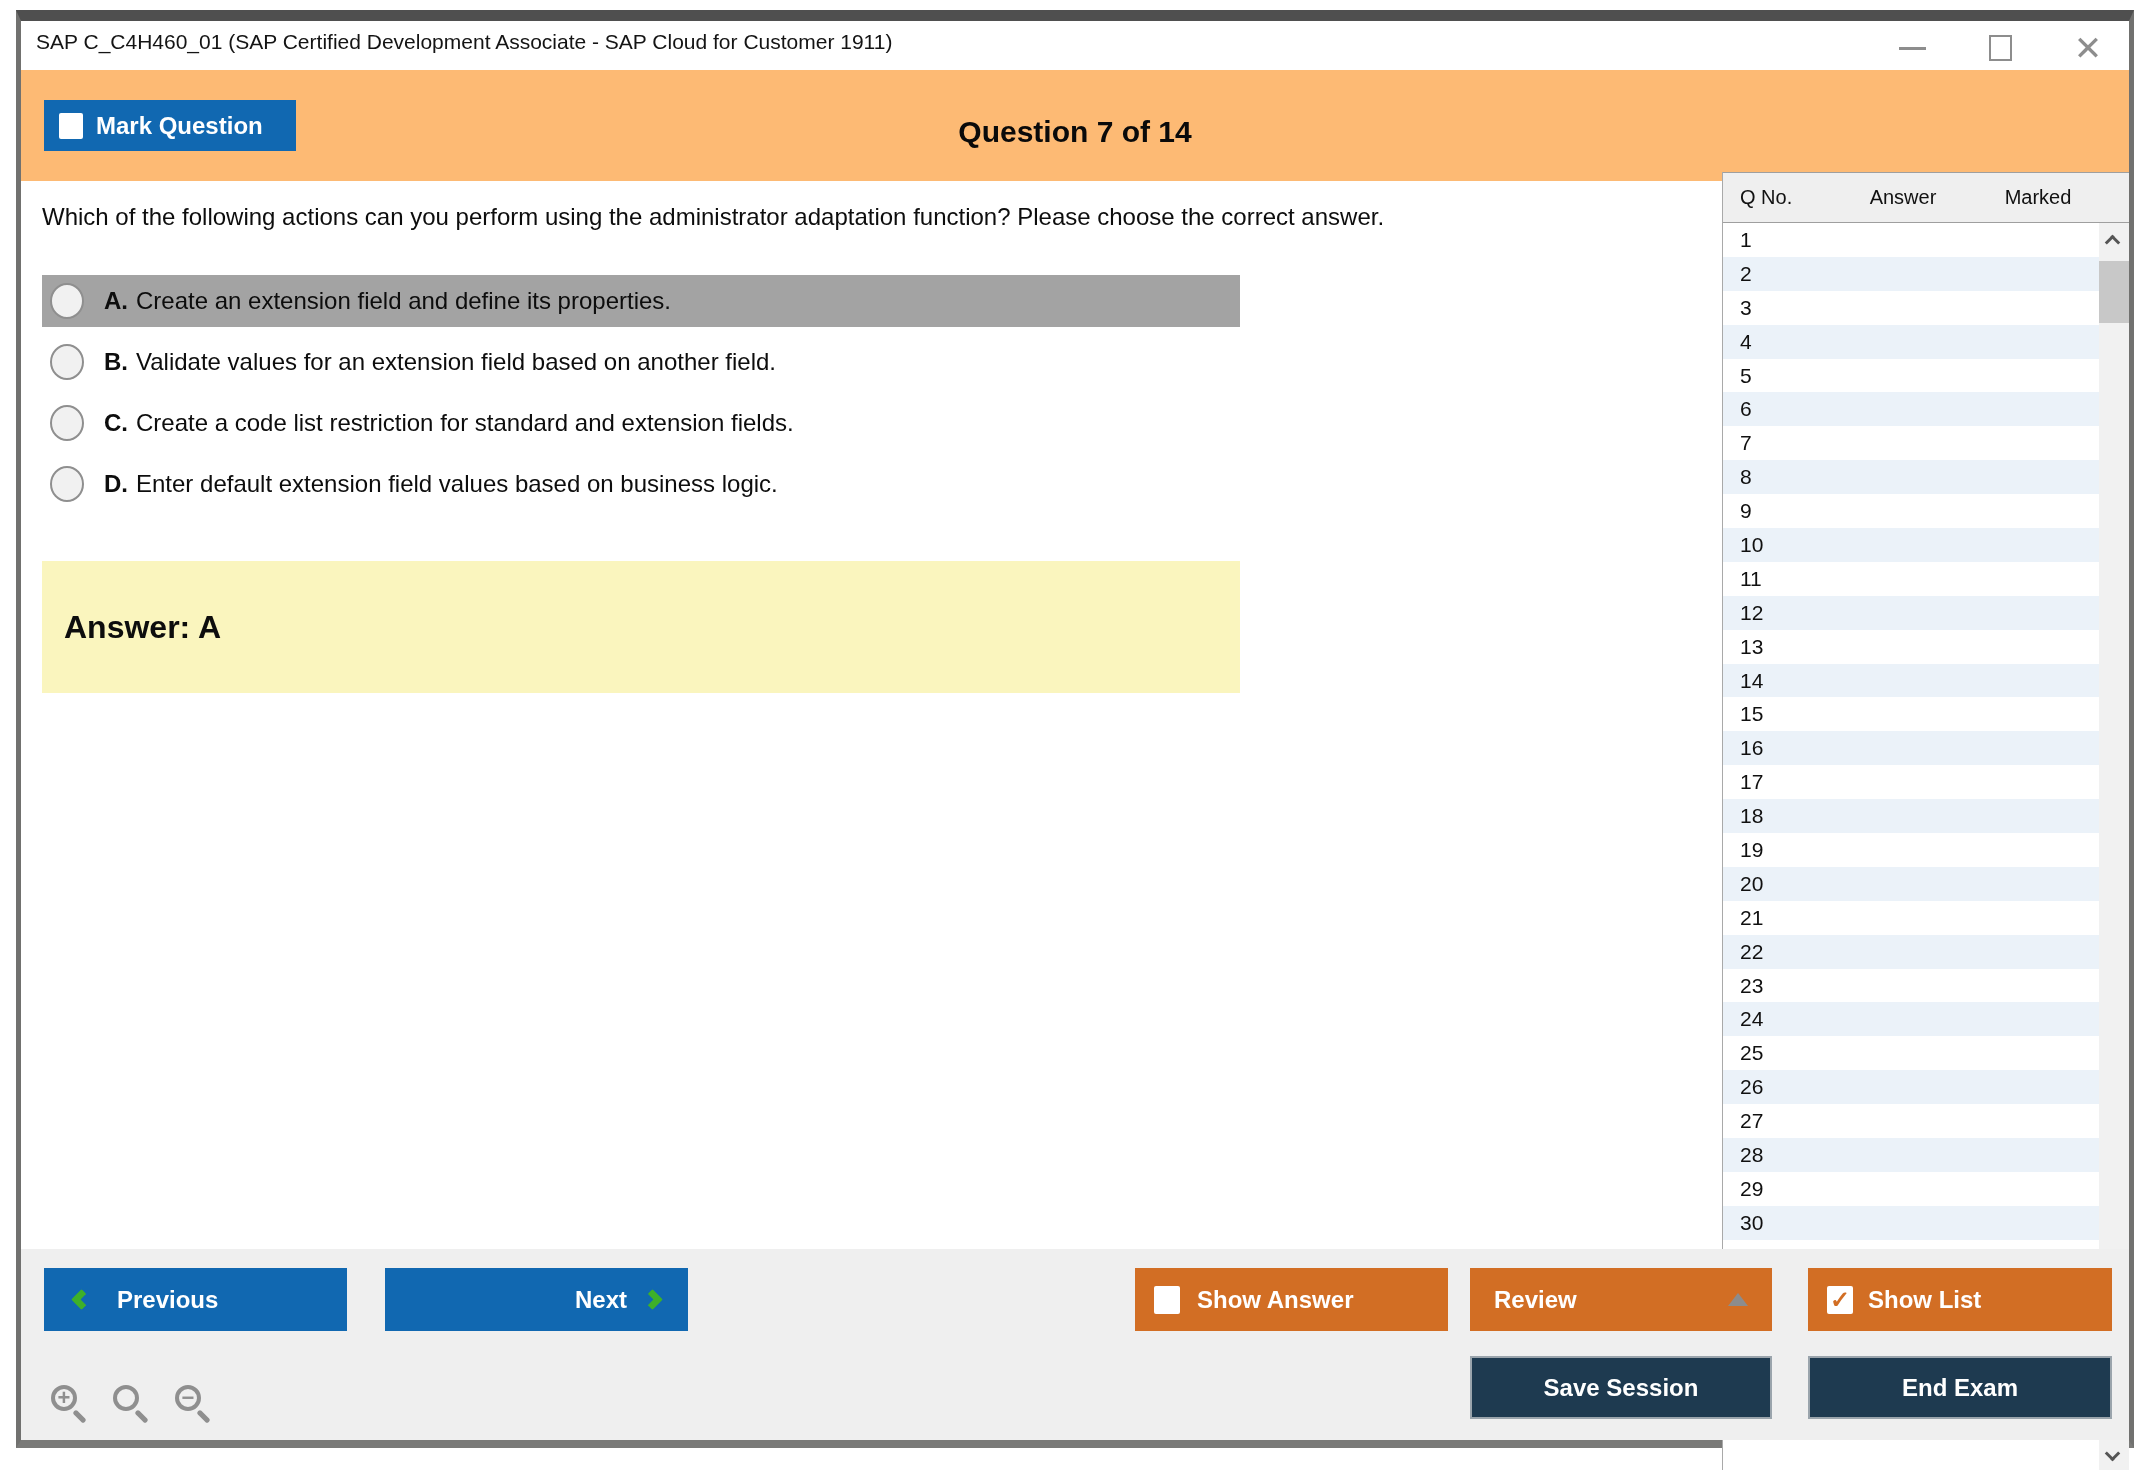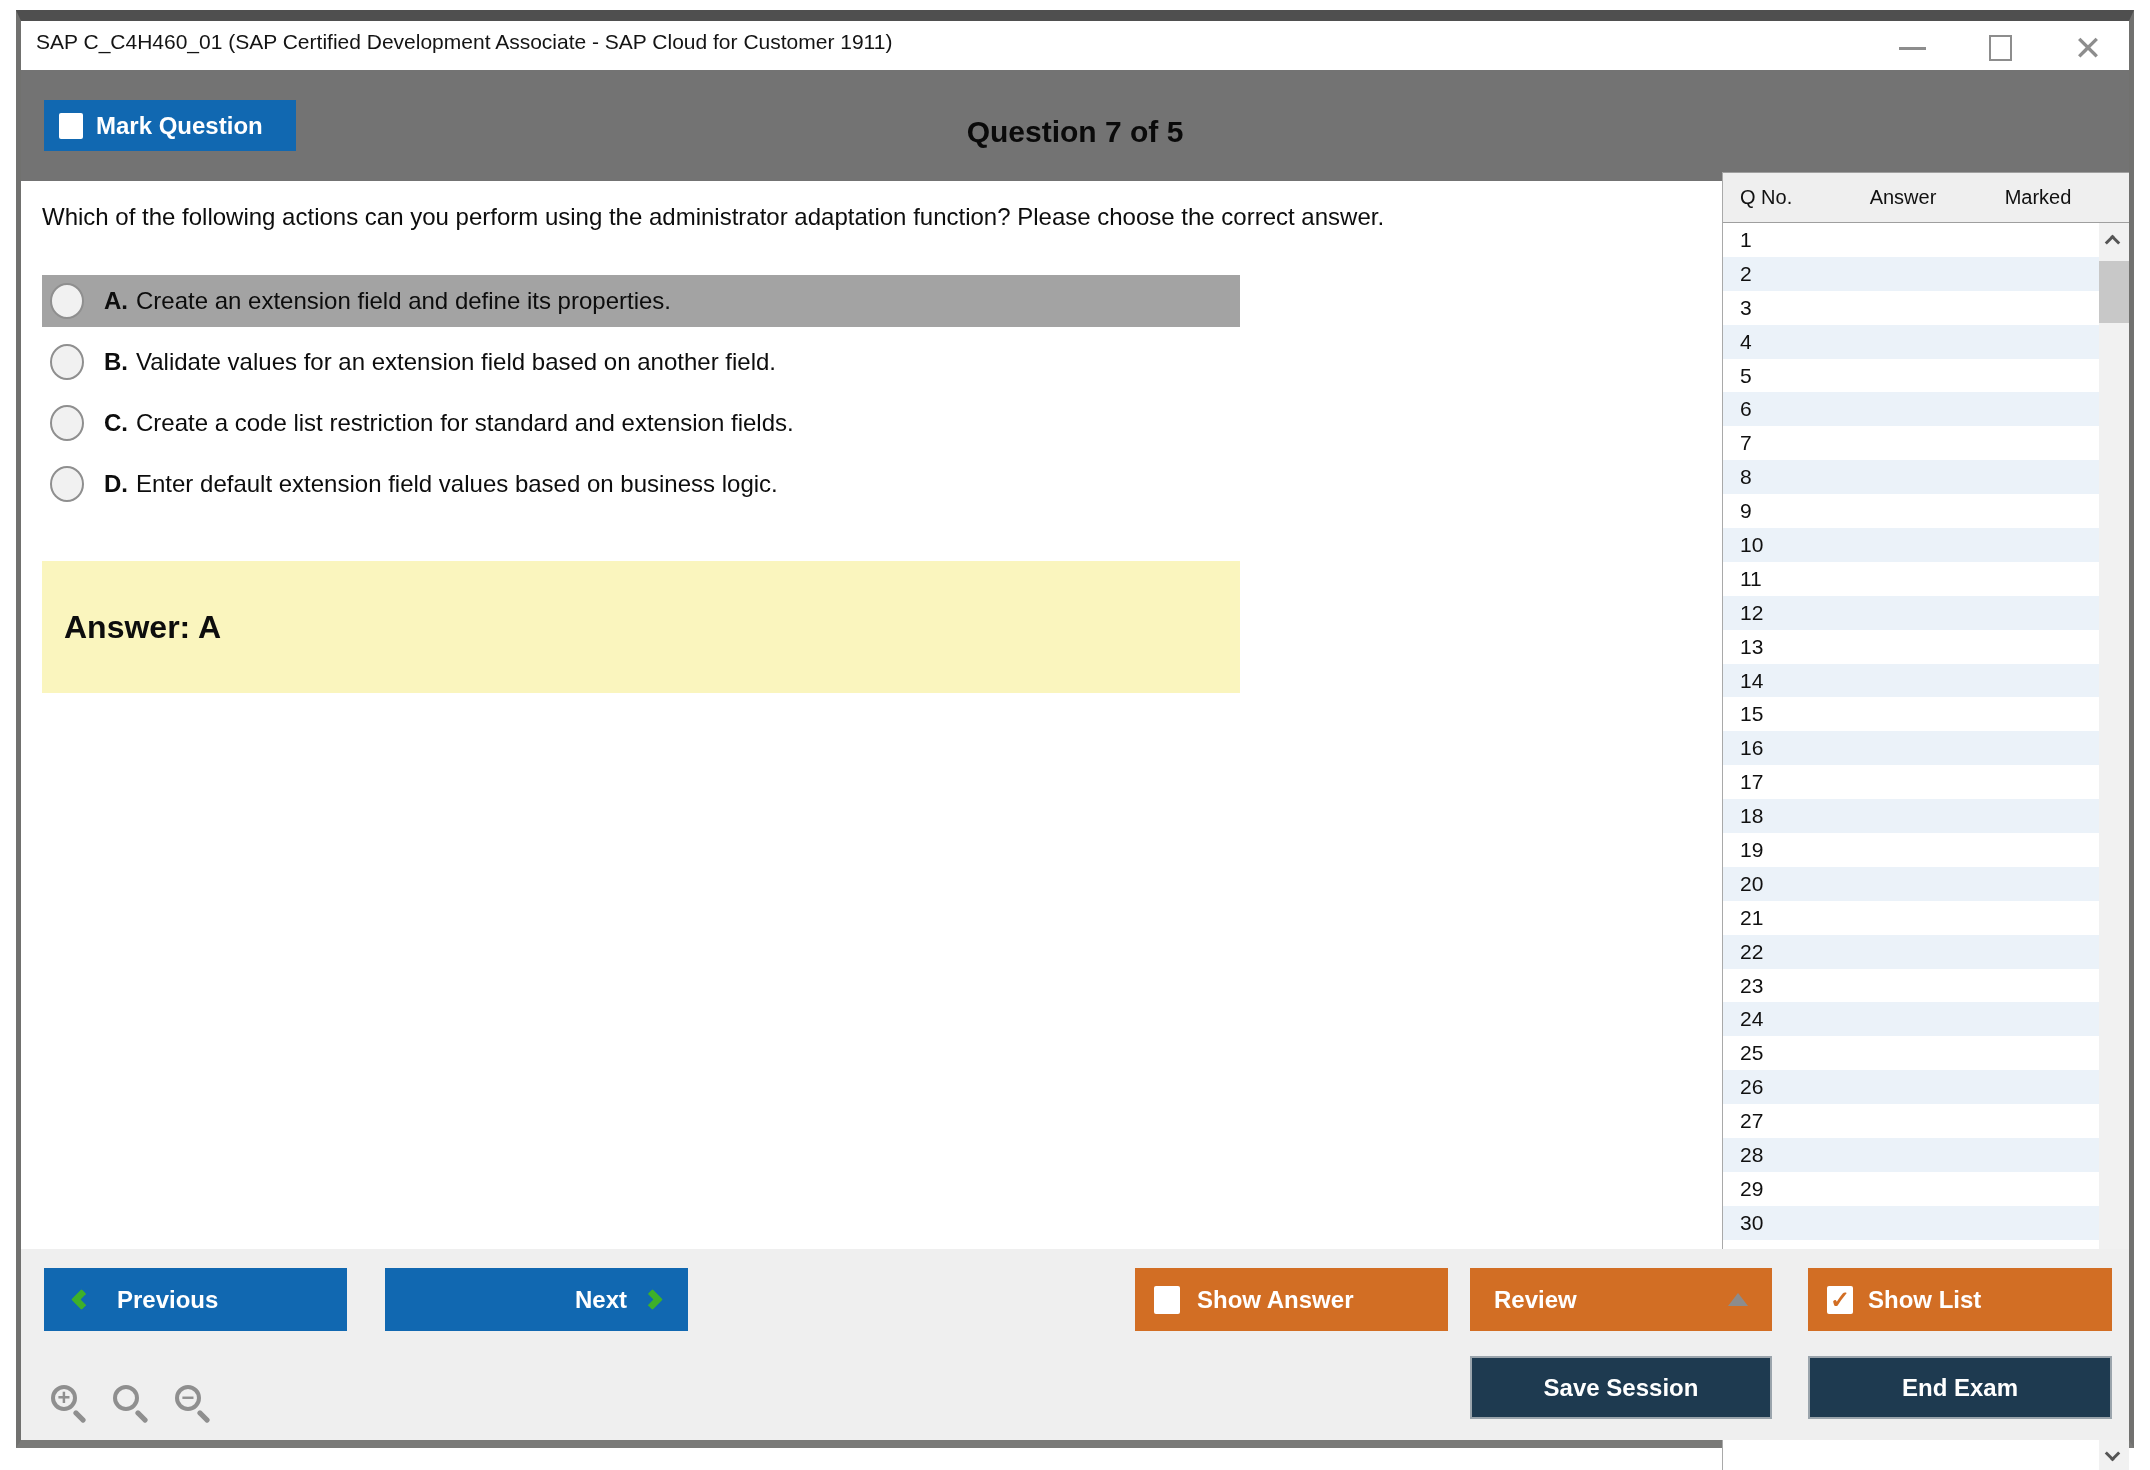--- a/index.html
+++ b/index.html
@@ -14,21 +14,21 @@
   
   .titlebar { position:absolute; top:0; left:0; right:0; height:49px; background:#ffffff; }
   .title { position:absolute; left:15px; top:9px; font-size:21px; color:#141414; white-space:nowrap; }
   .win-controls { position:absolute; right:26px; top:12px; display:flex; align-items:center; gap:58px; }
   .wc { display:flex; align-items:center; justify-content:center; width:30px; height:30px; cursor:default; }
   .wc-min-glyph { display:inline-block; width:27px; height:3px; background:#8d8d8d; }
   .wc-max-glyph { display:inline-block; width:23px; height:26px; border:2px solid #8d8d8d; background:#fff; }
   .wc-close { font-size:34px; color:#8d8d8d; font-weight:400; line-height:30px; }
 
   
-  .header-strip { position:absolute; top:49px; left:0; right:0; height:111px; background:#737373; }
+  .header-strip { position:absolute; top:49px; left:0; right:0; height:111px; background:#fdba74; }
   .mark-btn { position:absolute; left:23px; top:30px; width:252px; height:51px;
               background:#1168b1; border:none; display:flex; align-items:center;
               padding-left:15px; gap:13px; cursor:pointer; }
   .mark-btn .label { color:#ffffff; font-weight:bold; font-size:24px; }
   .cb { display:inline-block; background:#ffffff; }
   .cb-mark { width:24px; height:26px; border-radius:2px; }
   .q-counter { position:absolute; left:0; right:0; top:45px; text-align:center;
                font-size:30px; font-weight:bold; color:#0a0a0a; }
 
   
@@ -118,21 +118,21 @@
         </span>
       <span class="wc wc-close">✕</span>
     </div>
   </div>
 
   <div class="header-strip">
     <button class="mark-btn">
       <span class="cb cb-mark"></span>
       <span class="label">Mark Question</span>
     </button>
-    <div class="q-counter">Question 7 of 5</div>
+    <div class="q-counter">Question 7 of 14</div>
   </div>
 
   <div class="content">
     <div class="question-text">Which of the following actions can you perform using the administrator adaptation function? Please choose the correct answer.</div>
 
     <div class="option-row opt-a hl">
       <span class="radio"></span>
       <span class="opt-text"><b class="opt-letter">A.</b><span>Create an extension field and define its properties.</span></span>
     </div>
     <div class="option-row opt-b">

